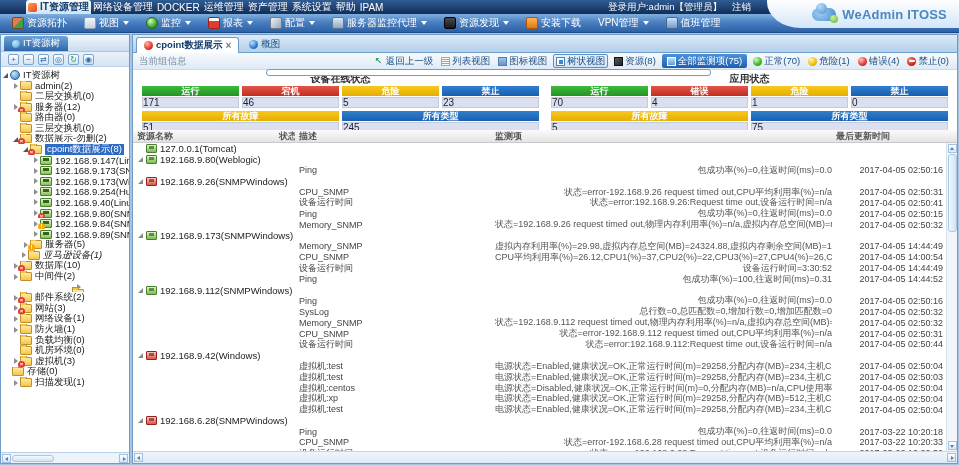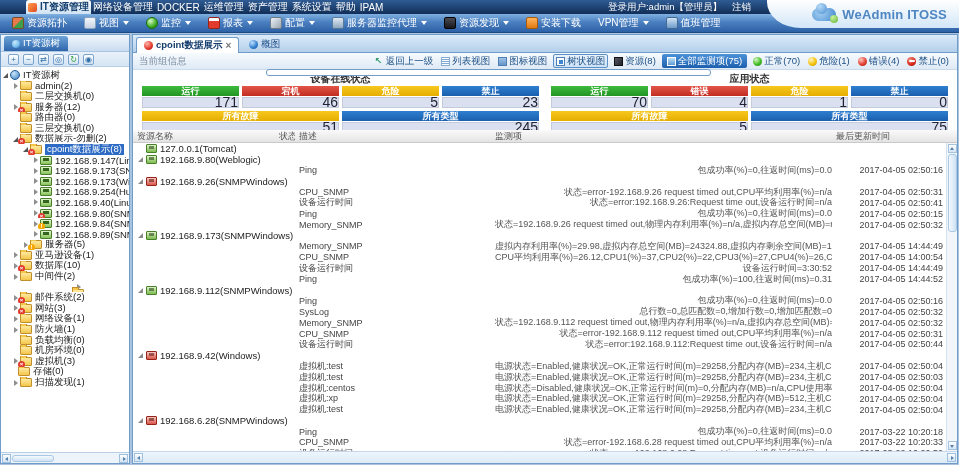--- a/index.html
+++ b/index.html
@@ -103,24 +103,24 @@
 .statuses { height:60px; display:flex; gap:12px; padding:2px 9px 3px; flex:0 0 auto; }
 .stable { flex:1; display:flex; flex-direction:column; }
 .stitle { text-align:center; font-size:10px; font-weight:bold; color:#333; height:13px; line-height:13px; }
 .srow { display:grid; grid-auto-flow:column; grid-auto-columns:1fr; gap:3px; margin-top:1px; }
 .srow.t { margin-top:3px; }
 .shead { height:10px; line-height:10px; text-align:center; color:#fff; font-size:9px; font-weight:bold; }
 .shead.green { background:linear-gradient(#3dbb3d,#239423); }
 .shead.red { background:linear-gradient(#e25548,#c22d22); }
 .shead.yellow { background:linear-gradient(#f7c81e,#e5ad00); }
 .shead.blue { background:linear-gradient(#2f7fd0,#1a5fae); }
-.sval { height:11px; line-height:9px; text-align:right; font-size:14px; color:#223; background:#dae0ef; border:1px solid #c4cbdd; }
-
-
-.thead { height:13px; background:linear-gradient(#fafafa,#e4e4e4); border-bottom:1px solid #c9c9c9; display:grid; grid-template-columns:142px 20px 196px 1fr 114px; align-items:center; font-size:9px; color:#555; padding-right:11px; flex:0 0 auto; }
+.sval { height:11px; line-height:9px; text-align:left; font-size:10px; color:#223; background:#dae0ef; border:1px solid #c4cbdd; }
+
+
+.thead { height:13px; background:linear-gradient(#fafafa,#e4e4e4); border-bottom:1px solid #c9c9c9; display:grid; grid-template-columns:142px 20px 196px 1fr 114px; align-items:center; font-size:9px; color:#555; padding-right:11px; flex:0 0 auto;font-weight:bold; }
 .thead span { padding-left:4px; white-space:nowrap; overflow:hidden; }
 .tbody-wrap { flex:1; position:relative; overflow:hidden; }
 .tbody { position:absolute; top:0; left:0; right:11px; bottom:0; overflow:hidden; }
 .trow { display:grid; grid-template-columns:142px 20px 196px 1fr 114px; height:10.9px; align-items:center; font-size:9px; color:#333; cursor:default; }
 .trow .c-name { display:flex; align-items:center; white-space:nowrap; overflow:visible; padding-left:5px; font-size:9.5px; color:#222; }
 .garr { width:7px; flex:0 0 7px; position:relative; height:9px; }
 .garr.exp::after { content:""; position:absolute; left:0; top:2px; border-bottom:5px solid #8a8a8a; border-left:5px solid transparent; }
 .gicon { width:11px; height:9px; flex:0 0 11px; margin:0 3px 0 1px; border-radius:1px; position:relative; }
 .gicon::before { content:""; position:absolute; left:2px; top:1px; right:2px; bottom:3px; background:rgba(30,60,20,0.55); }
 .gicon.green { background:linear-gradient(#dff2c8,#7cbb4e); border:1px solid #49802b; }
@@ -379,21 +379,21 @@
           <span class="tree-ico device-icon"></span>
           <span class="lbl">192.168.9.89(SNMPWin</span>
         </div>
 
         <div class="tree-item" style="padding-left: 22px;">
           <span class="arr col"></span>
           <span class="tree-ico folder-warn-icon"></span>
           <span class="lbl">服务器(5)</span>
         </div>
 
-        <div class="tree-item" style="padding-left: 12px;">
+        <div class="tree-item" style="padding-left: 20px; font-style: italic;">
           <span class="arr col"></span>
           <span class="tree-ico folder-icon"></span>
           <span class="lbl">亚马逊设备(1)</span>
         </div>
 
         <div class="tree-item" style="padding-left: 12px;">
           <span class="arr col"></span>
           <span class="tree-ico folder-error-icon"></span>
           <span class="lbl">数据库(10)</span>
         </div>
@@ -445,21 +445,21 @@
           <span class="tree-ico folder-icon"></span>
           <span class="lbl">机房环境(0)</span>
         </div>
 
         <div class="tree-item" style="padding-left: 12px;">
           <span class="arr col"></span>
           <span class="tree-ico folder-error-icon"></span>
           <span class="lbl">虚拟机(3)</span>
         </div>
 
-        <div class="tree-item" style="padding-left: 10px;">
+        <div class="tree-item" style="padding-left: 4px;">
           <span class="arr"></span>
           <span class="tree-ico folder-icon"></span>
           <span class="lbl">存储(0)</span>
         </div>
 
         <div class="tree-item" style="padding-left: 12px;">
           <span class="arr col"></span>
           <span class="tree-ico folder-icon"></span>
           <span class="lbl">扫描发现(1)</span>
         </div>

